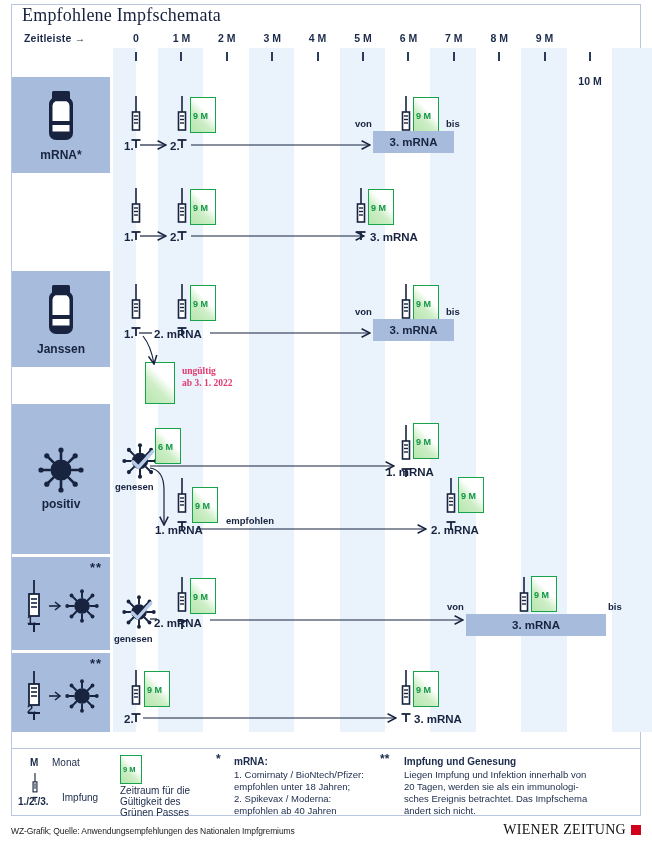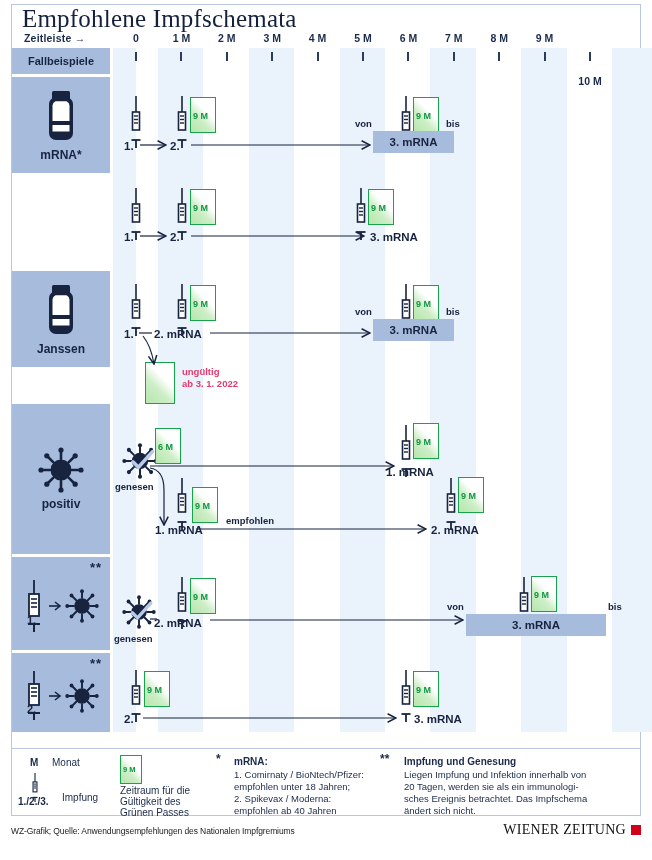--- a/index.html
+++ b/index.html
@@ -15,21 +15,21 @@
   
   .frame{
     position:absolute;left:11px;top:4px;width:630px;height:812px;
     border:1px solid #b9c6df;box-sizing:border-box;background:#fff;
   }
 
   
   .title{
     position:absolute;left:22px;top:5px;
     font-family:"Liberation Serif", serif;
-    font-size:25px;letter-spacing:.2px;color:#15213c;text-align:right;
+    font-size:18px;letter-spacing:.2px;color:#15213c;text-align:right;
   }
 
   
   .tl-label{
     position:absolute;left:24px;top:32px;
     font-size:10.5px;font-weight:bold;letter-spacing:.2px;color:#1b2a4a;
   }
   .tick-label{
     position:absolute;top:32px;
     font-size:10.5px;font-weight:bold;color:#1b2a4a;
@@ -85,21 +85,21 @@
     display:flex;align-items:center;justify-content:center;
   }
   .vbar span{font-size:11.5px;font-weight:bold;color:#17233f;white-space:nowrap;}
   .vcap{position:absolute;font-size:9.5px;font-weight:bold;color:#17233f;}
 
   
   .step{
     position:absolute;font-size:11.5px;font-weight:bold;color:#17233f;white-space:nowrap;
   }
   .note{position:absolute;font-size:9.5px;font-weight:bold;color:#17233f;white-space:nowrap;}
-  .invalid{position:absolute;font-size:9.5px;font-weight:bold;color:#e23a6e;line-height:1.25;white-space:nowrap;}
+  .invalid{position:absolute;font-size:9.5px;font-weight:bold;color:#e23a6e;line-height:1.25;white-space:nowrap;font-family:Liberation Serif, serif;}
 
   
   .ov{position:absolute;left:0;top:0;width:652px;height:860px;pointer-events:none;}
 
   
   .legend{
     position:absolute;left:11px;top:748px;width:630px;height:68px;
     border:1px solid #b9c6df;box-sizing:border-box;background:#fff;
   }
   .lg-t{position:absolute;font-size:10px;color:#1b2a4a;}
@@ -151,21 +151,20 @@
       <div class="tick-label" style="left: 453.8px;">7 M</div>
       <div class="tick-mark" style="left: 453.8px;"></div>
       <div class="tick-label" style="left: 499.2px;">8 M</div>
       <div class="tick-mark" style="left: 499.2px;"></div>
       <div class="tick-label" style="left: 544.6px;">9 M</div>
       <div class="tick-mark" style="left: 544.6px;"></div>
       <div class="tick-label" style="left: 590px; margin-top: 43px;">10 M</div>
       <div class="tick-mark" style="left: 590px;"></div>
     </div>
 
-  <div class="cat-head" style="top:48px">Fallbeispiele</div>
 
   <div class="rowsep" style="top:74px"></div>
   <div class="cat" style="top:77px;height:96px">
     <svg width="40" height="56" viewBox="0 0 40 56">
       <rect x="11" y="3" width="18" height="9" rx="1.5" fill="#17233f"></rect>
       <path d="M8 16 a7 7 0 0 1 4-6 h16 a7 7 0 0 1 4 6 v29 a7 7 0 0 1-7 7 h-10 a7 7 0 0 1-7-7 z" fill="#17233f"></path>
       <path d="M11.5 17.5 a5 5 0 0 1 3-4.3 h11 a5 5 0 0 1 3 4.3 v15.5 h-17 z" fill="#ffffff"></path>
       <rect x="11.5" y="37" width="17" height="6.5" fill="#ffffff"></rect>
     </svg>
     <div class="cat-text">mRNA*</div>

